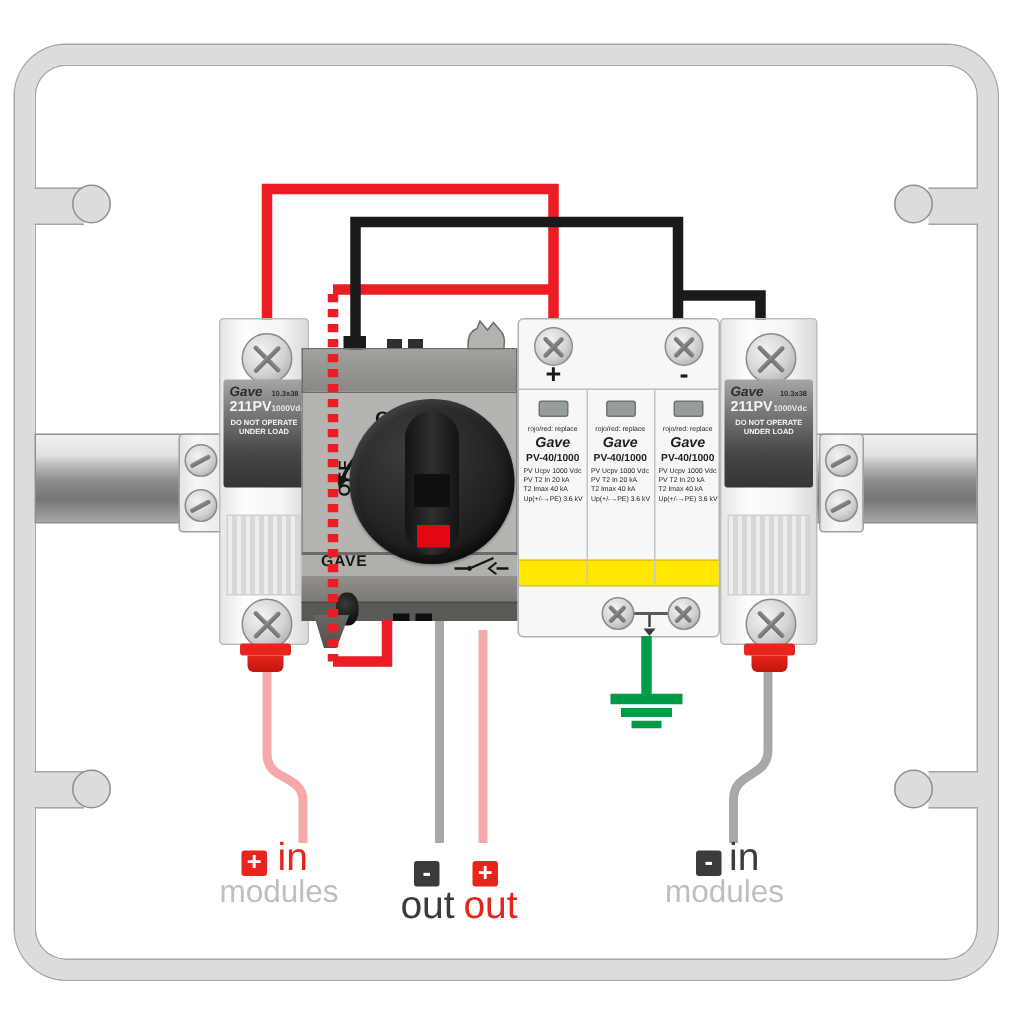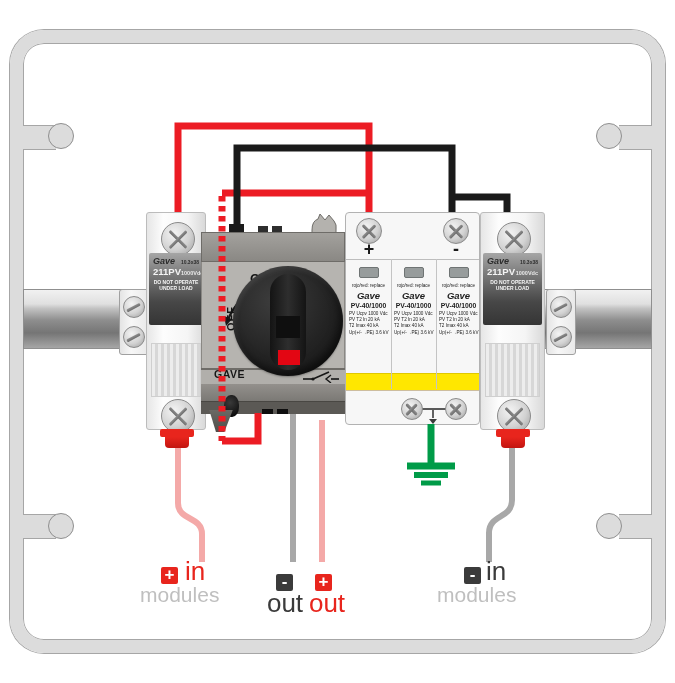--- a/index.html
+++ b/index.html
@@ -95,21 +95,21 @@
     border-top:1px solid #e0c800;border-bottom:1px solid #cdbd9e;}
   .spd-link{position:absolute;left:66px;top:195px;width:44px;height:2px;background:#5a5a5a;}
 
   
   .icon-sq{position:absolute;width:17px;height:17px;border-radius:2px;color:#fff;
     font-size:17px;font-weight:bold;text-align:center;line-height:15px;}
   .icon-red{background:#e8251d;}
   .icon-dark{background:#3b3b3b;}
   .lbl{position:absolute;font-size:26px;color:#3b3b3b;}
   .lbl-red{color:#e8251d;}
-  .lbl-sub{position:absolute;font-size:21px;color:#bfbfbf;}
+  .lbl-sub{position:absolute;font-size:21px;color:#bfbfbf;text-align:center;}
 </style>
 </head>
 <body>
 
 <div class="stage">
 
   <div class="enclosure"></div>
   <div class="tab-bar" style="left:23px;top:125px;width:33px;"></div>
   <div class="tab-hole" style="left:48px;top:123px;"></div>
   <div class="tab-bar" style="left:619px;top:125px;width:33px;"></div>

